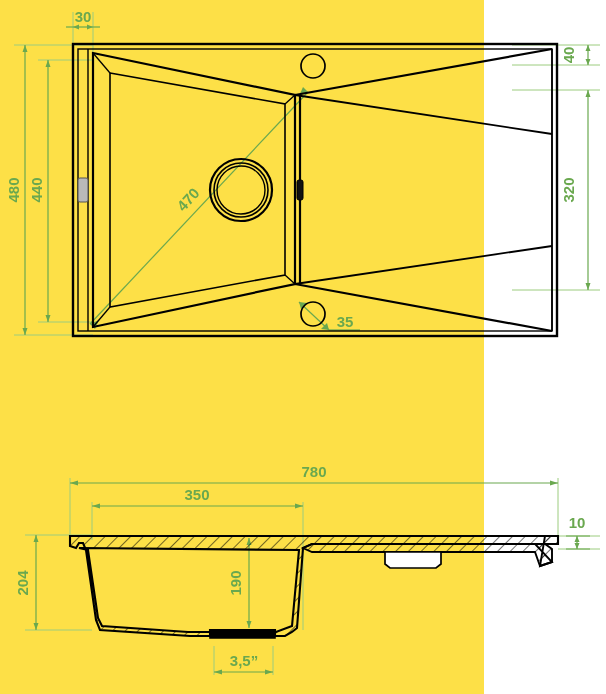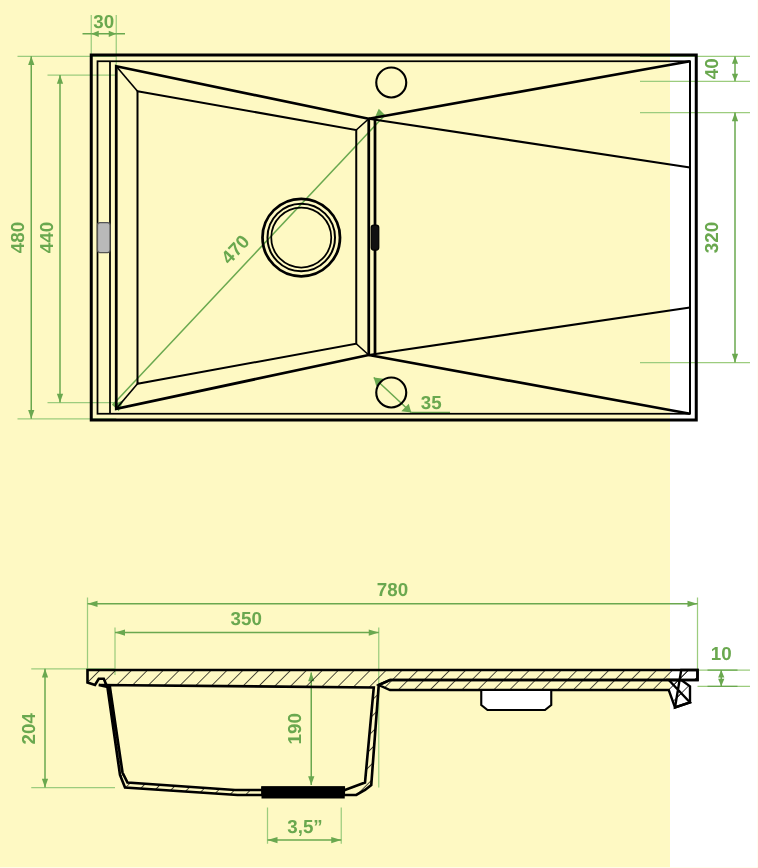--- a/index.html
+++ b/index.html
@@ -1,18 +1,18 @@
 <!DOCTYPE html>
 <html><head>
 <meta charset="utf-8">
 <style>
   html,body{margin:0;padding:0;background:#ffffff;}
   body{width:606px;height:694px;overflow:hidden;
        font-family:"Liberation Sans","DejaVu Sans",sans-serif;}
-  #stage{position:relative;width:536px;height:694px;background:#fef9c3;}
+  #stage{position:relative;width:484px;height:694px;background:#fde047;}
   svg{display:block;}
   .dimtxt{font-family:"Liberation Sans","DejaVu Sans",sans-serif;
           font-size:15px;font-weight:700;fill:#6aa84f;}
 </style>
 </head>
 <body>
 
 <div id="stage">
 
   <svg width="606" height="360" viewBox="0 0 606 360" style="position:absolute;left:0;top:0">

